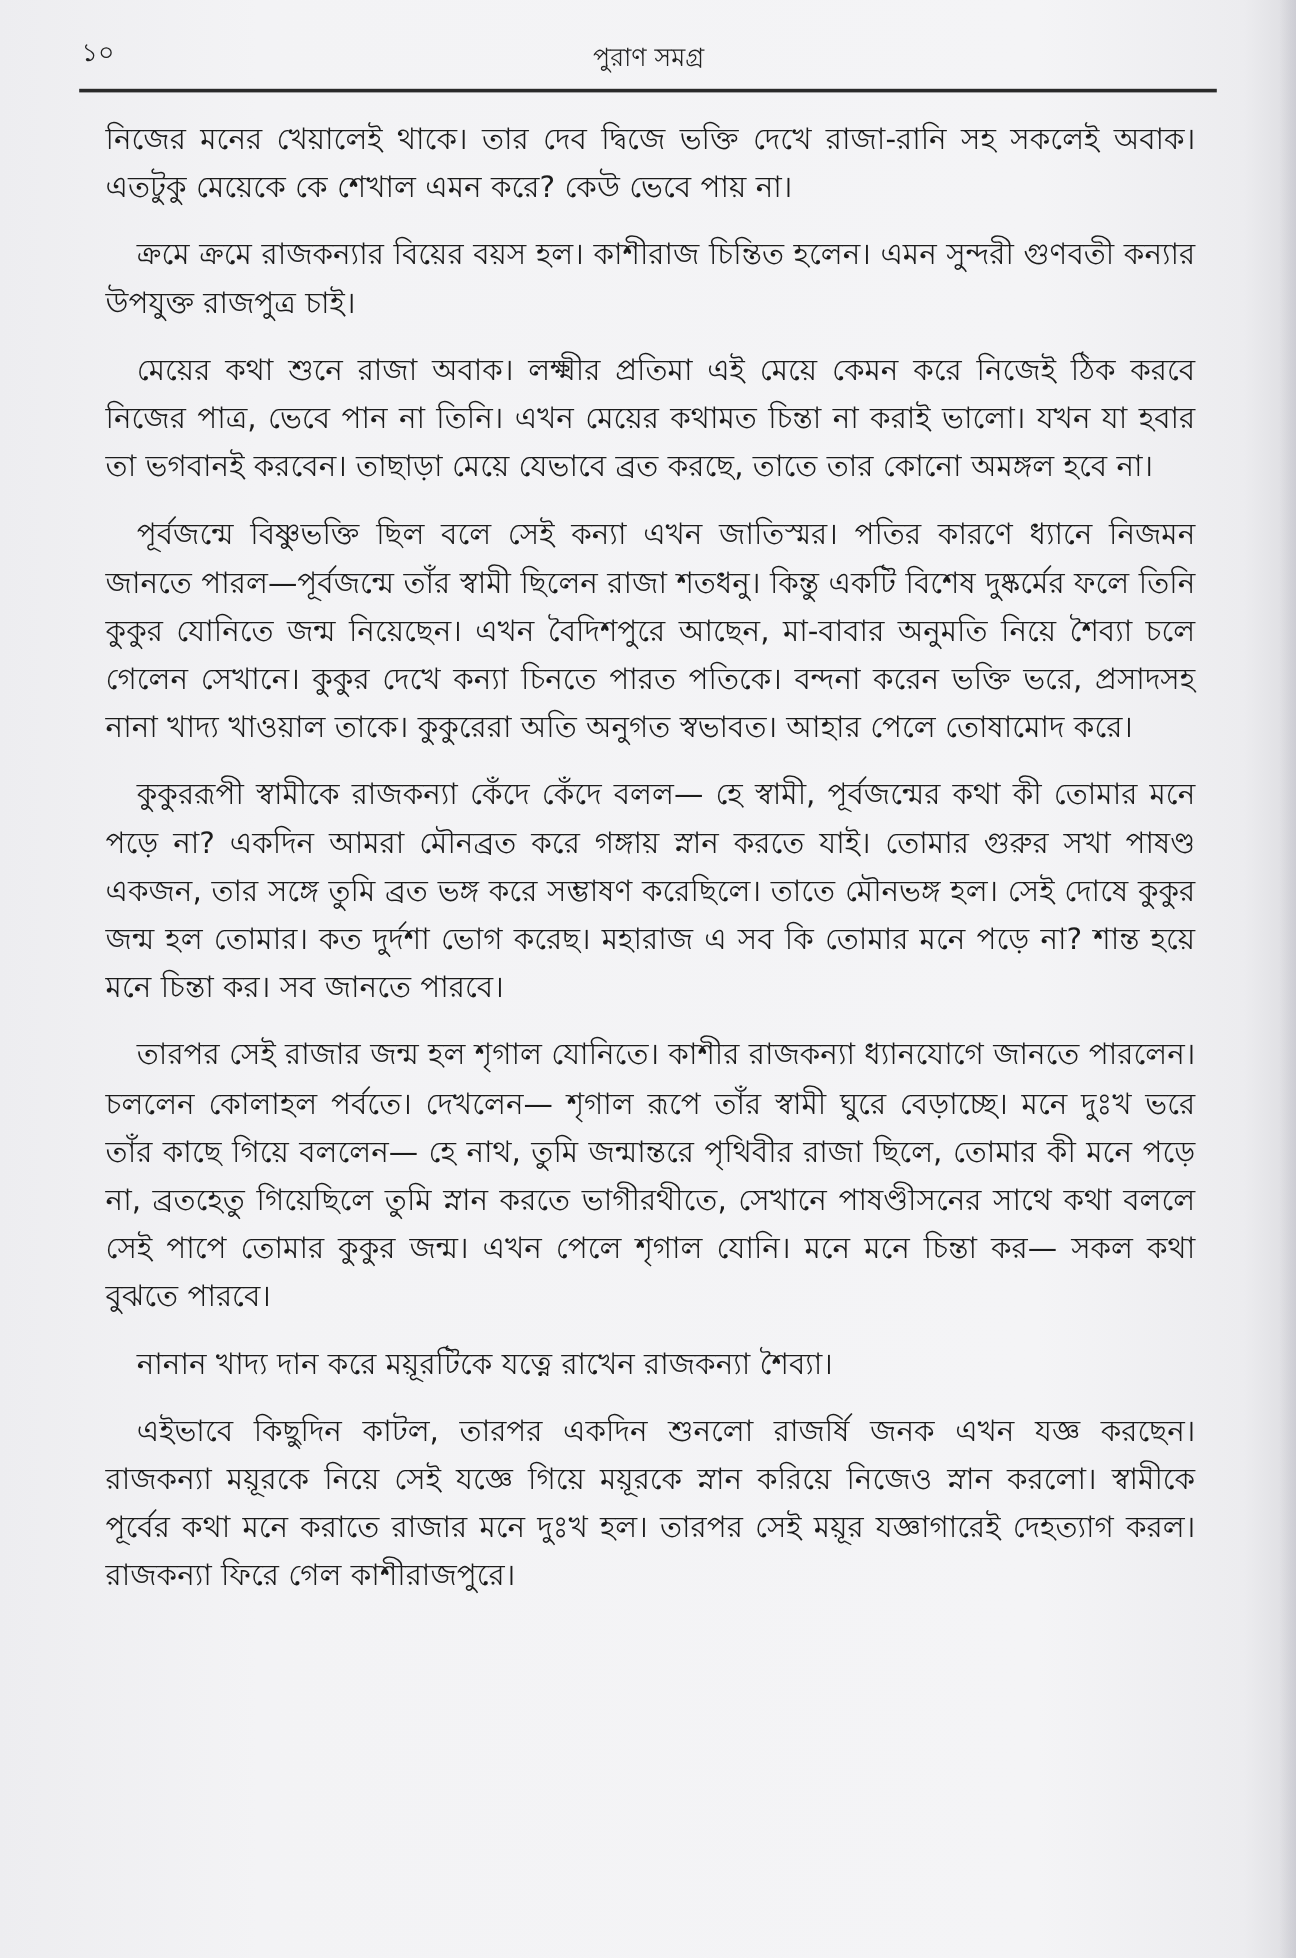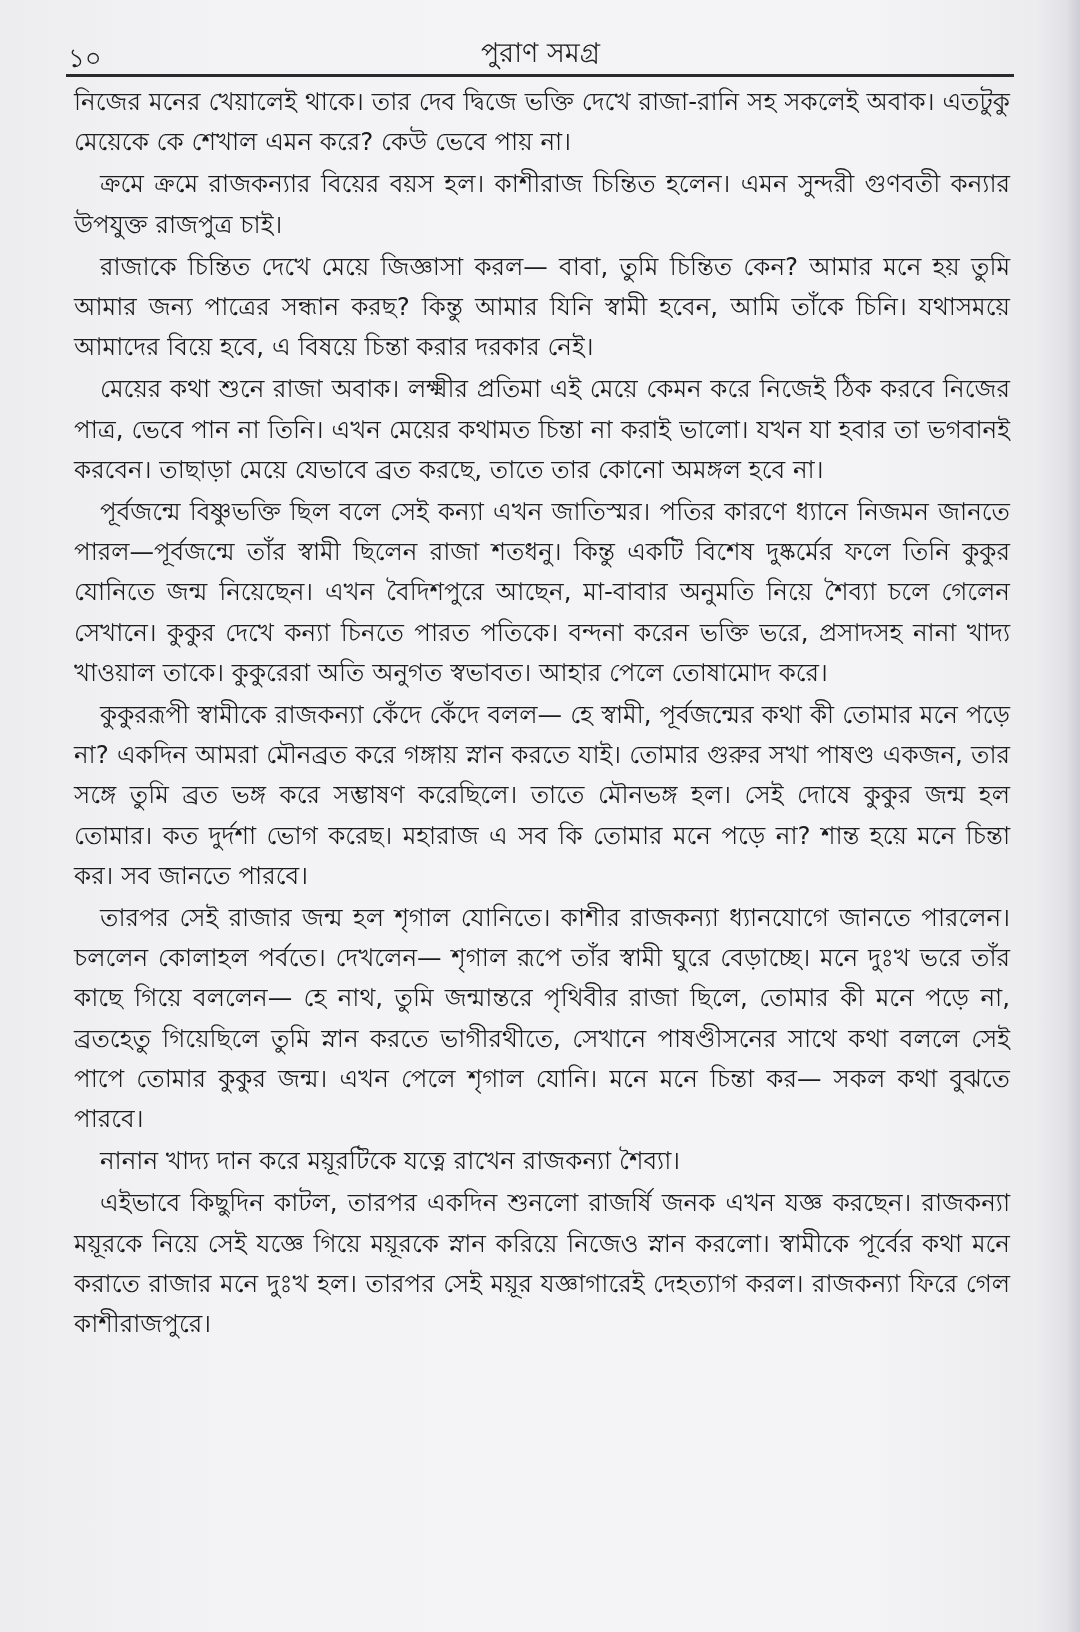--- a/index.html
+++ b/index.html
@@ -32,31 +32,31 @@
     .header {
       position: absolute;
       left: 68px;
       top: 28px;
       width: 945px;
       height: 44px;
     }
     .page-number {
       position: absolute;
       left: 0;
-      top: 10px;
-      font-size: 26px;
+      top: 0;
+      font-size: 21px;
       color: #222;
     }
     .book-title {
       position: absolute;
       left: 0;
       width: 945px;
       top: 4px;
       text-align: center;
-      font-size: 27px;
+      font-size: 21px;
       color: #222;
     }
     .header-rule {
       position: absolute;
       left: 66px;
       top: 74px;
       width 948px;
       width: 948px;
       height: 3px;
       background: #2a2a2a;
@@ -65,41 +65,40 @@
       position: absolute;
       left: 72px;
       top: 80px;
       width: 940px;
       font-size: 24.5px;
       line-height: 40.2px;
       text-align: justify;
       color: #1c1c1c;
     }
     .para {
-      margin: 2px;
+      margin: 16px;
       text-indent: 0;
     }
     .para.indent {
       text-indent: 26px;
     }
   </style>
 </head>
 <body>
 
 <div class="page">
   <div class="header">
     <span class="page-number">১০</span>
     <div class="book-title">পুরাণ সমগ্র</div>
   </div>
   <div class="header-rule"></div>
 
   <div class="body-text">
     <p class="para">নিজের মনের খেয়ালেই থাকে। তার দেব দ্বিজে ভক্তি দেখে রাজা-রানি সহ সকলেই অবাক। এতটুকু মেয়েকে কে শেখাল এমন করে? কেউ ভেবে পায় না।</p>
     <p class="para indent">ক্রমে ক্রমে রাজকন্যার বিয়ের বয়স হল। কাশীরাজ চিন্তিত হলেন। এমন সুন্দরী গুণবতী কন্যার উপযুক্ত রাজপুত্র চাই।</p>
-    <p class="para indent">রাজাকে চিন্তিত দেখে মেয়ে জিজ্ঞাসা করল— বাবা, তুমি চিন্তিত কেন? আমার মনে হয় তুমি আমার জন্য পাত্রের সন্ধান করছ? কিন্তু আমার যিনি স্বামী হবেন, আমি তাঁকে চিনি। যথাসময়ে আমাদের বিয়ে হবে, এ বিষয়ে চিন্তা করার দরকার নেই।</p>
     <p class="para indent">মেয়ের কথা শুনে রাজা অবাক। লক্ষ্মীর প্রতিমা এই মেয়ে কেমন করে নিজেই ঠিক করবে নিজের পাত্র, ভেবে পান না তিনি। এখন মেয়ের কথামত চিন্তা না করাই ভালো। যখন যা হবার তা ভগবানই করবেন। তাছাড়া মেয়ে যেভাবে ব্রত করছে, তাতে তার কোনো অমঙ্গল হবে না।</p>
     <p class="para indent">পূর্বজন্মে বিষ্ণুভক্তি ছিল বলে সেই কন্যা এখন জাতিস্মর। পতির কারণে ধ্যানে নিজমন জানতে পারল—পূর্বজন্মে তাঁর স্বামী ছিলেন রাজা শতধনু। কিন্তু একটি বিশেষ দুষ্কর্মের ফলে তিনি কুকুর যোনিতে জন্ম নিয়েছেন। এখন বৈদিশপুরে আছেন, মা-বাবার অনুমতি নিয়ে শৈব্যা চলে গেলেন সেখানে। কুকুর দেখে কন্যা চিনতে পারত পতিকে। বন্দনা করেন ভক্তি ভরে, প্রসাদসহ নানা খাদ্য খাওয়াল তাকে। কুকুরেরা অতি অনুগত স্বভাবত। আহার পেলে তোষামোদ করে।</p>
     <p class="para indent">কুকুররূপী স্বামীকে রাজকন্যা কেঁদে কেঁদে বলল— হে স্বামী, পূর্বজন্মের কথা কী তোমার মনে পড়ে না? একদিন আমরা মৌনব্রত করে গঙ্গায় স্নান করতে যাই। তোমার গুরুর সখা পাষণ্ড একজন, তার সঙ্গে তুমি ব্রত ভঙ্গ করে সম্ভাষণ করেছিলে। তাতে মৌনভঙ্গ হল। সেই দোষে কুকুর জন্ম হল তোমার। কত দুর্দশা ভোগ করেছ। মহারাজ এ সব কি তোমার মনে পড়ে না? শান্ত হয়ে মনে চিন্তা কর। সব জানতে পারবে।</p>
     <p class="para indent">তারপর সেই রাজার জন্ম হল শৃগাল যোনিতে। কাশীর রাজকন্যা ধ্যানযোগে জানতে পারলেন। চললেন কোলাহল পর্বতে। দেখলেন— শৃগাল রূপে তাঁর স্বামী ঘুরে বেড়াচ্ছে। মনে দুঃখ ভরে তাঁর কাছে গিয়ে বললেন— হে নাথ, তুমি জন্মান্তরে পৃথিবীর রাজা ছিলে, তোমার কী মনে পড়ে না, ব্রতহেতু গিয়েছিলে তুমি স্নান করতে ভাগীরথীতে, সেখানে পাষণ্ডীসনের সাথে কথা বললে সেই পাপে তোমার কুকুর জন্ম। এখন পেলে শৃগাল যোনি। মনে মনে চিন্তা কর— সকল কথা বুঝতে পারবে।</p>
     <p class="para indent">নানান খাদ্য দান করে ময়ূরটিকে যত্নে রাখেন রাজকন্যা শৈব্যা।</p>
     <p class="para indent">এইভাবে কিছুদিন কাটল, তারপর একদিন শুনলো রাজর্ষি জনক এখন যজ্ঞ করছেন। রাজকন্যা ময়ূরকে নিয়ে সেই যজ্ঞে গিয়ে ময়ূরকে স্নান করিয়ে নিজেও স্নান করলো। স্বামীকে পূর্বের কথা মনে করাতে রাজার মনে দুঃখ হল। তারপর সেই ময়ূর যজ্ঞাগারেই দেহত্যাগ করল। রাজকন্যা ফিরে গেল কাশীরাজপুরে।</p>
 
   </div>
 
   <div class="right-edge"></div>

